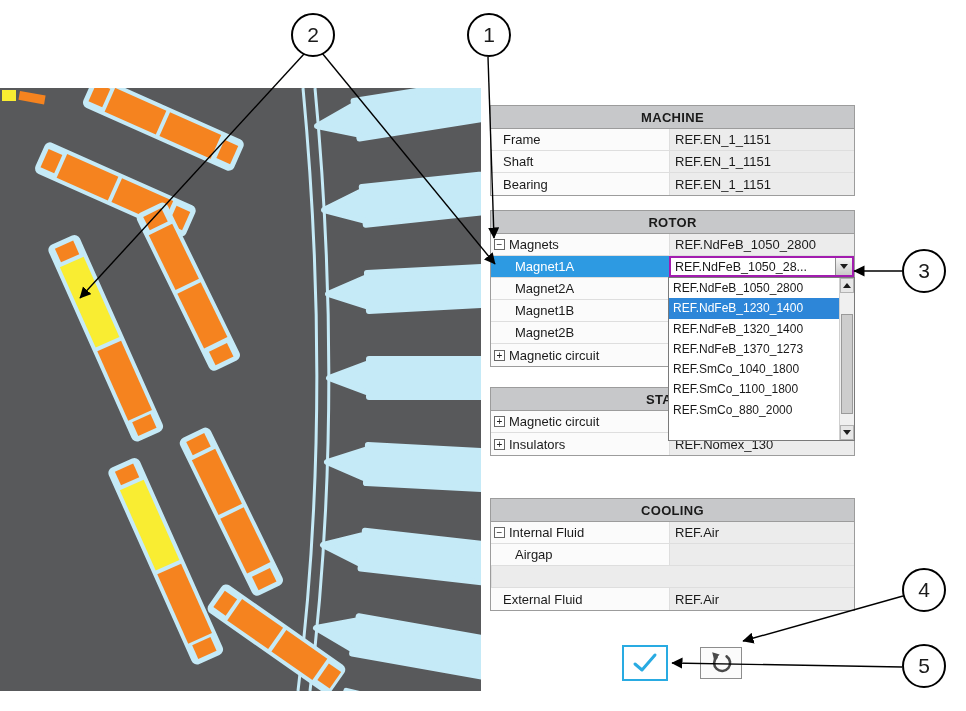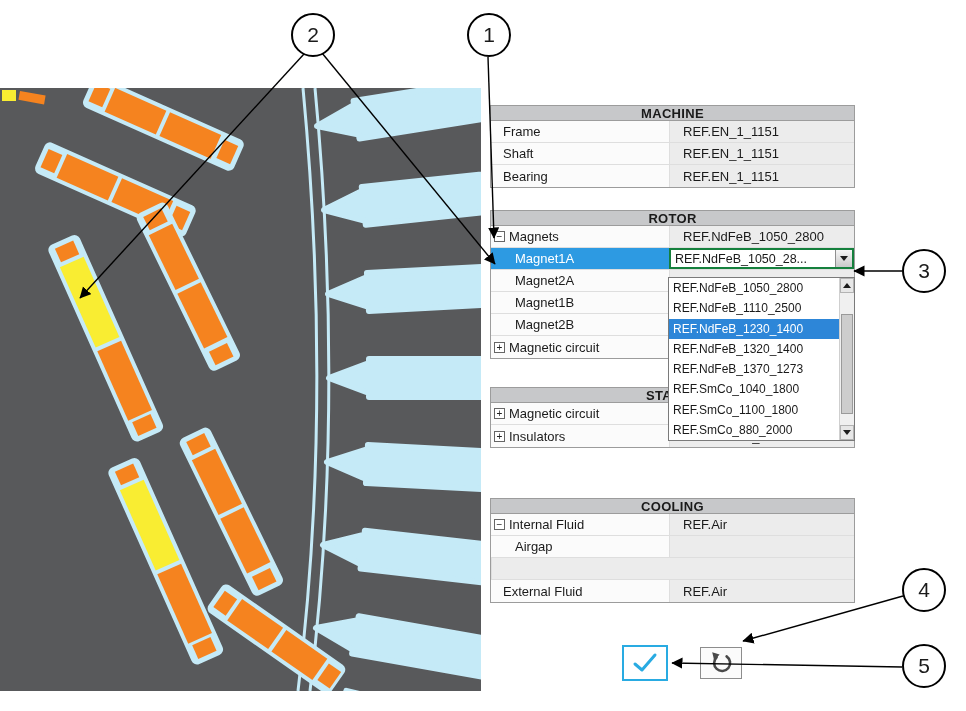--- a/index.html
+++ b/index.html
@@ -11,37 +11,37 @@
     overflow: hidden;
     color: #1a1a1a;
   }
 
   
   #motor-view { position:absolute; left:0; top:88px; width:481px; height:603px; }
 
   
   .tbl { position:absolute; left:490px; width:365px; background:#fff;
          border:1px solid #9c9c9c; z-index:2; }
-  .tbl-hdr { height:15px; background:#c7c8ca; border-bottom:1px solid #9c9c9c;
+  .tbl-hdr { height:23px; background:#c7c8ca; border-bottom:1px solid #9c9c9c;
              font-weight:bold; font-size:13px; display:flex; align-items:center;
              justify-content:center; letter-spacing:0.3px; }
   .trow { height:22px; display:flex; border-bottom:1px solid #dedede; font-size:13px; background:#0369a1; }
   .trow:last-child { border-bottom:none; }
   .cl { width:178px; display:flex; align-items:center; padding-left:12px; background:#fbfbfb; overflow:hidden; white-space:nowrap; }
-  .cv { flex:1; display:flex; align-items:center; padding-left:13px; background:#ececec;
+  .cv { flex:1; display:flex; align-items:center; padding-left:5px; background:#ececec;
         border-left:1px solid #dedede; overflow:hidden; white-space:nowrap; }
   .trow.exp .cl { padding-left:3px; }
   .trow.child .cl { padding-left:24px; }
   .xb { width:11px; height:11px; border:1px solid #666; background:#fff; font-size:10px;
         line-height:9px; text-align:center; margin-right:4px; flex:none; color:#222; }
   .cl.sel { background:#2d9ae2; color:#ffffff; }
 
   
   .combo { flex:1; display:flex; align-items:stretch; background:#fff;
-           border:2px solid #15803d; font-size:12.5px; overflow:hidden; }
+           border:2px solid #a21caf; font-size:12.5px; overflow:hidden; }
   .combo-txt { flex:1; display:flex; align-items:center; padding-left:4px; overflow:hidden; white-space:nowrap; }
   .combo-btn { width:17px; background:linear-gradient(#f6f6f6,#c9c9c9); border-left:1px solid #8f8f8f;
                display:flex; align-items:center; justify-content:center; }
   .tri-down { width:0; height:0; border-left:4px solid transparent; border-right:4px solid transparent; border-top:5px solid #1c1c1c; }
   .tri-up   { width:0; height:0; border-left:4px solid transparent; border-right:4px solid transparent; border-bottom:5px solid #1c1c1c; }
 
   
   #material-dropdown { position:absolute; left:668px; top:277px; width:187px; height:164px;
                        background:#fff; border:1px solid #7a7a7a; z-index:6; }
   .ditem { height:20.25px; line-height:20.25px; font-size:12px; padding-left:4px; padding-right:17px;
@@ -261,21 +261,20 @@
     <div class="cv"></div>
   </div>
   <div class="trow">
     <div class="cl">External Fluid</div>
     <div class="cv">REF.Air</div>
   </div>
 </div>
 
 <div id="material-dropdown">
   <div class="ditem">REF.NdFeB_1050_2800</div>
-  <div class="ditem">REF.NdFeB_1110_2500</div>
   <div class="ditem hl">REF.NdFeB_1230_1400</div>
   <div class="ditem">REF.NdFeB_1320_1400</div>
   <div class="ditem">REF.NdFeB_1370_1273</div>
   <div class="ditem">REF.SmCo_1040_1800</div>
   <div class="ditem">REF.SmCo_1100_1800</div>
   <div class="ditem">REF.SmCo_880_2000</div>
   <div class="sbar">
     <div class="sbtn up">
       <span class="tri-up"></span>
     </div>

